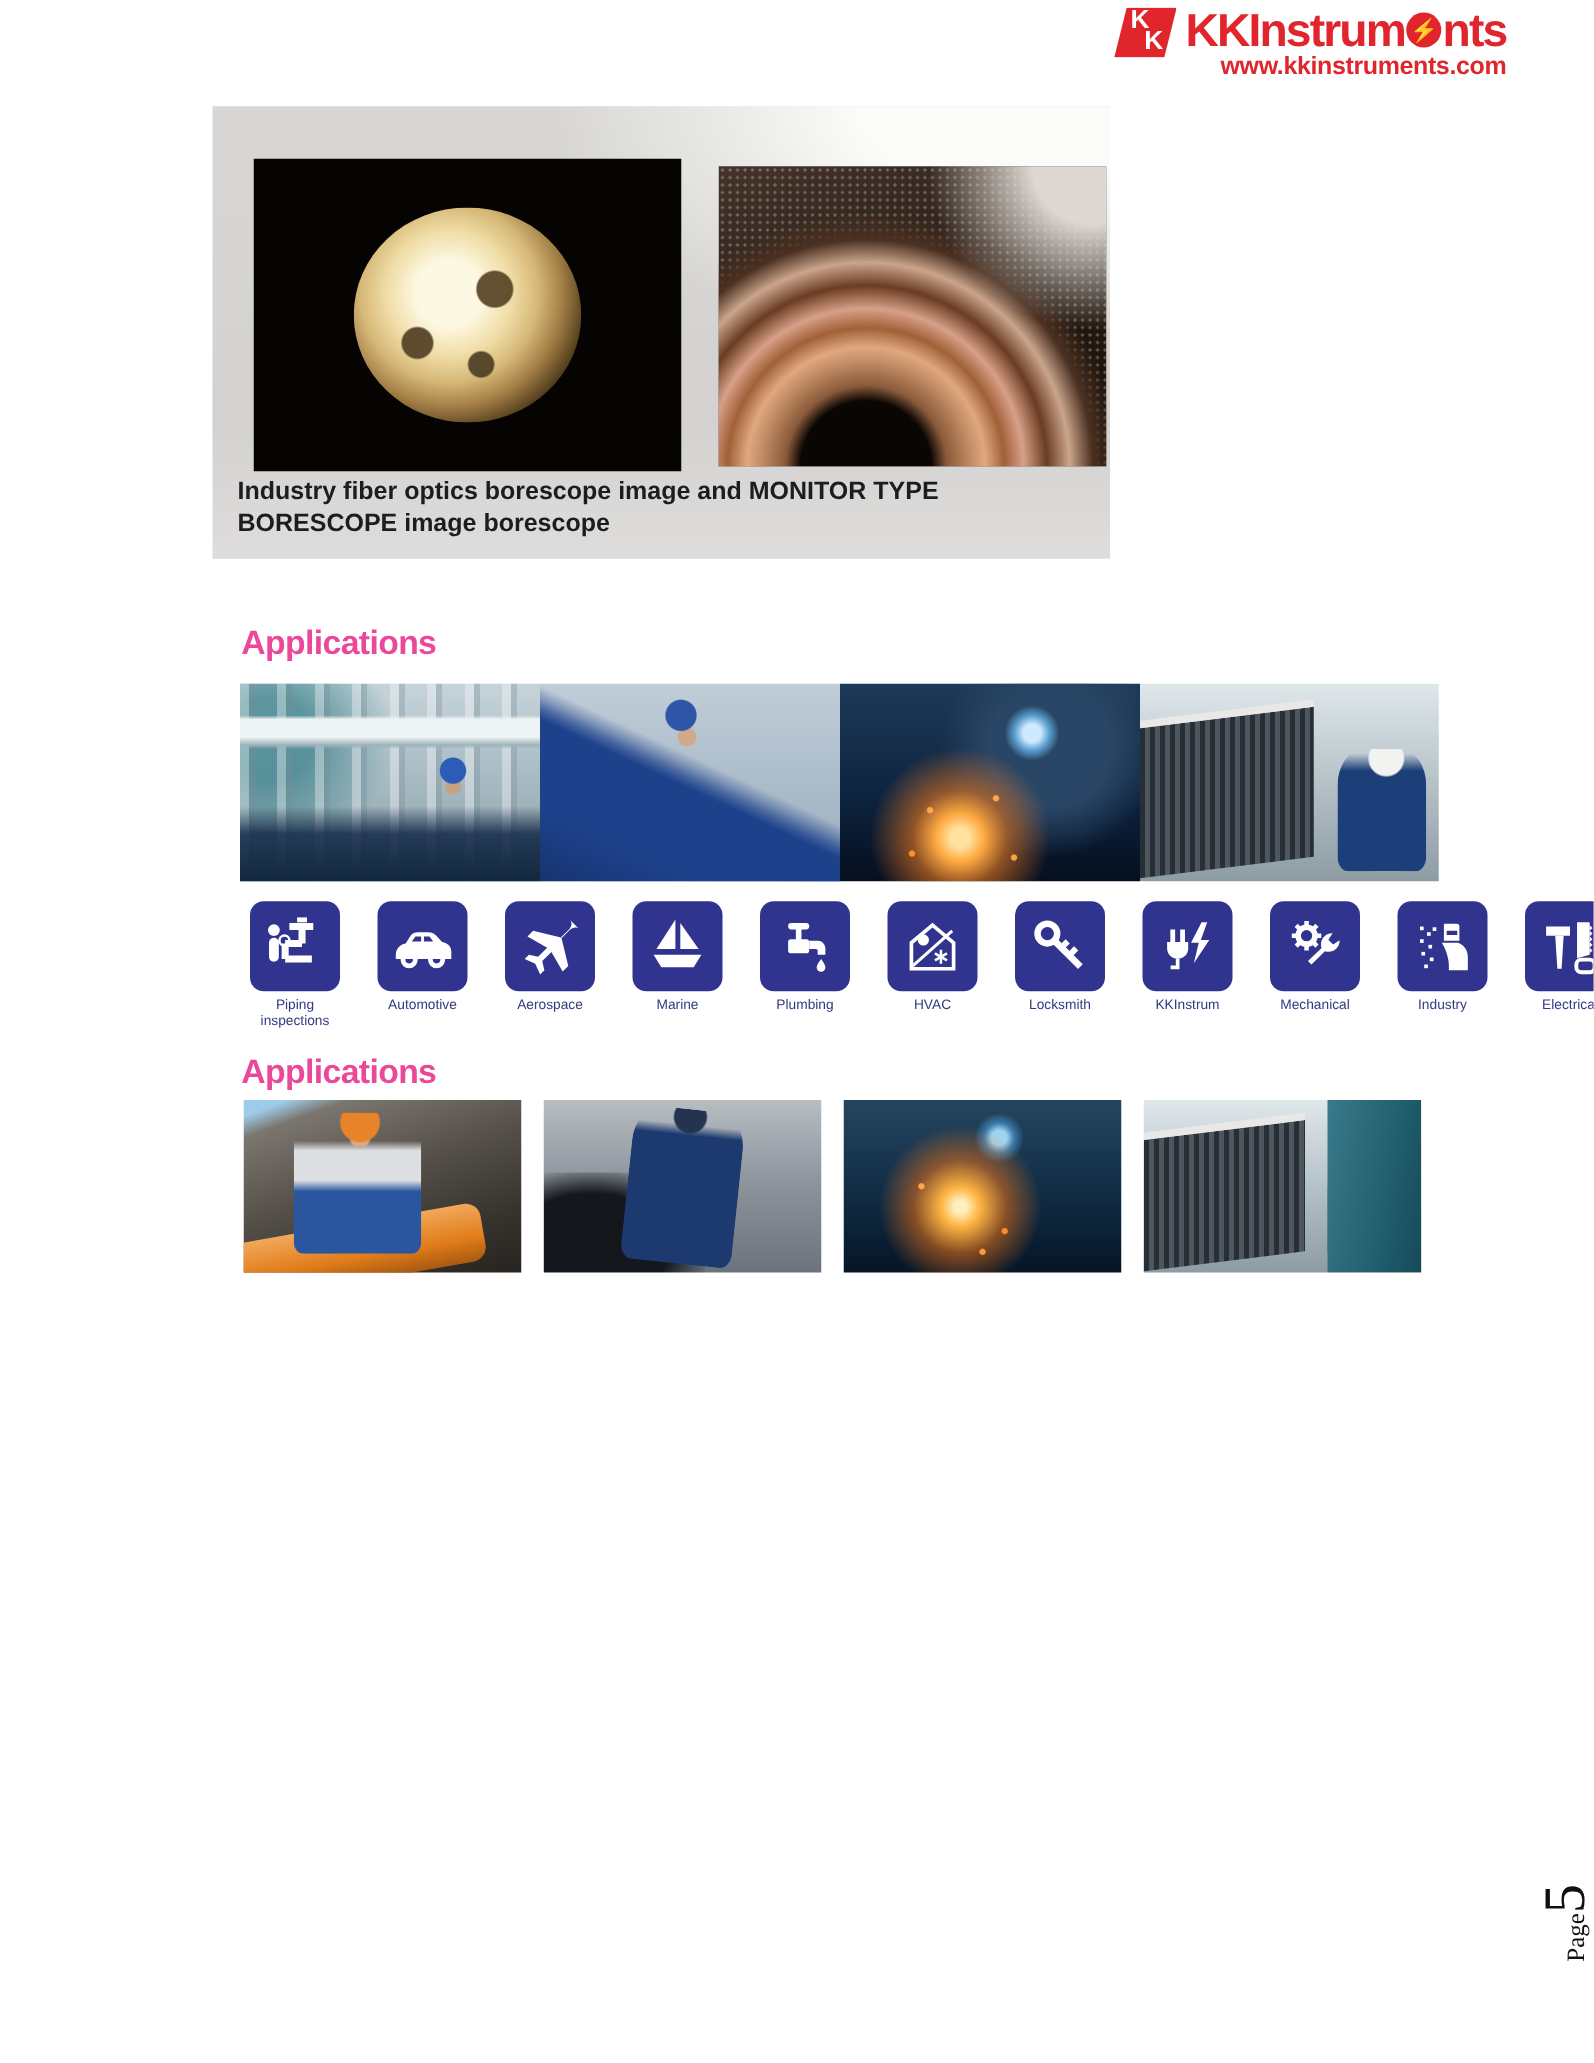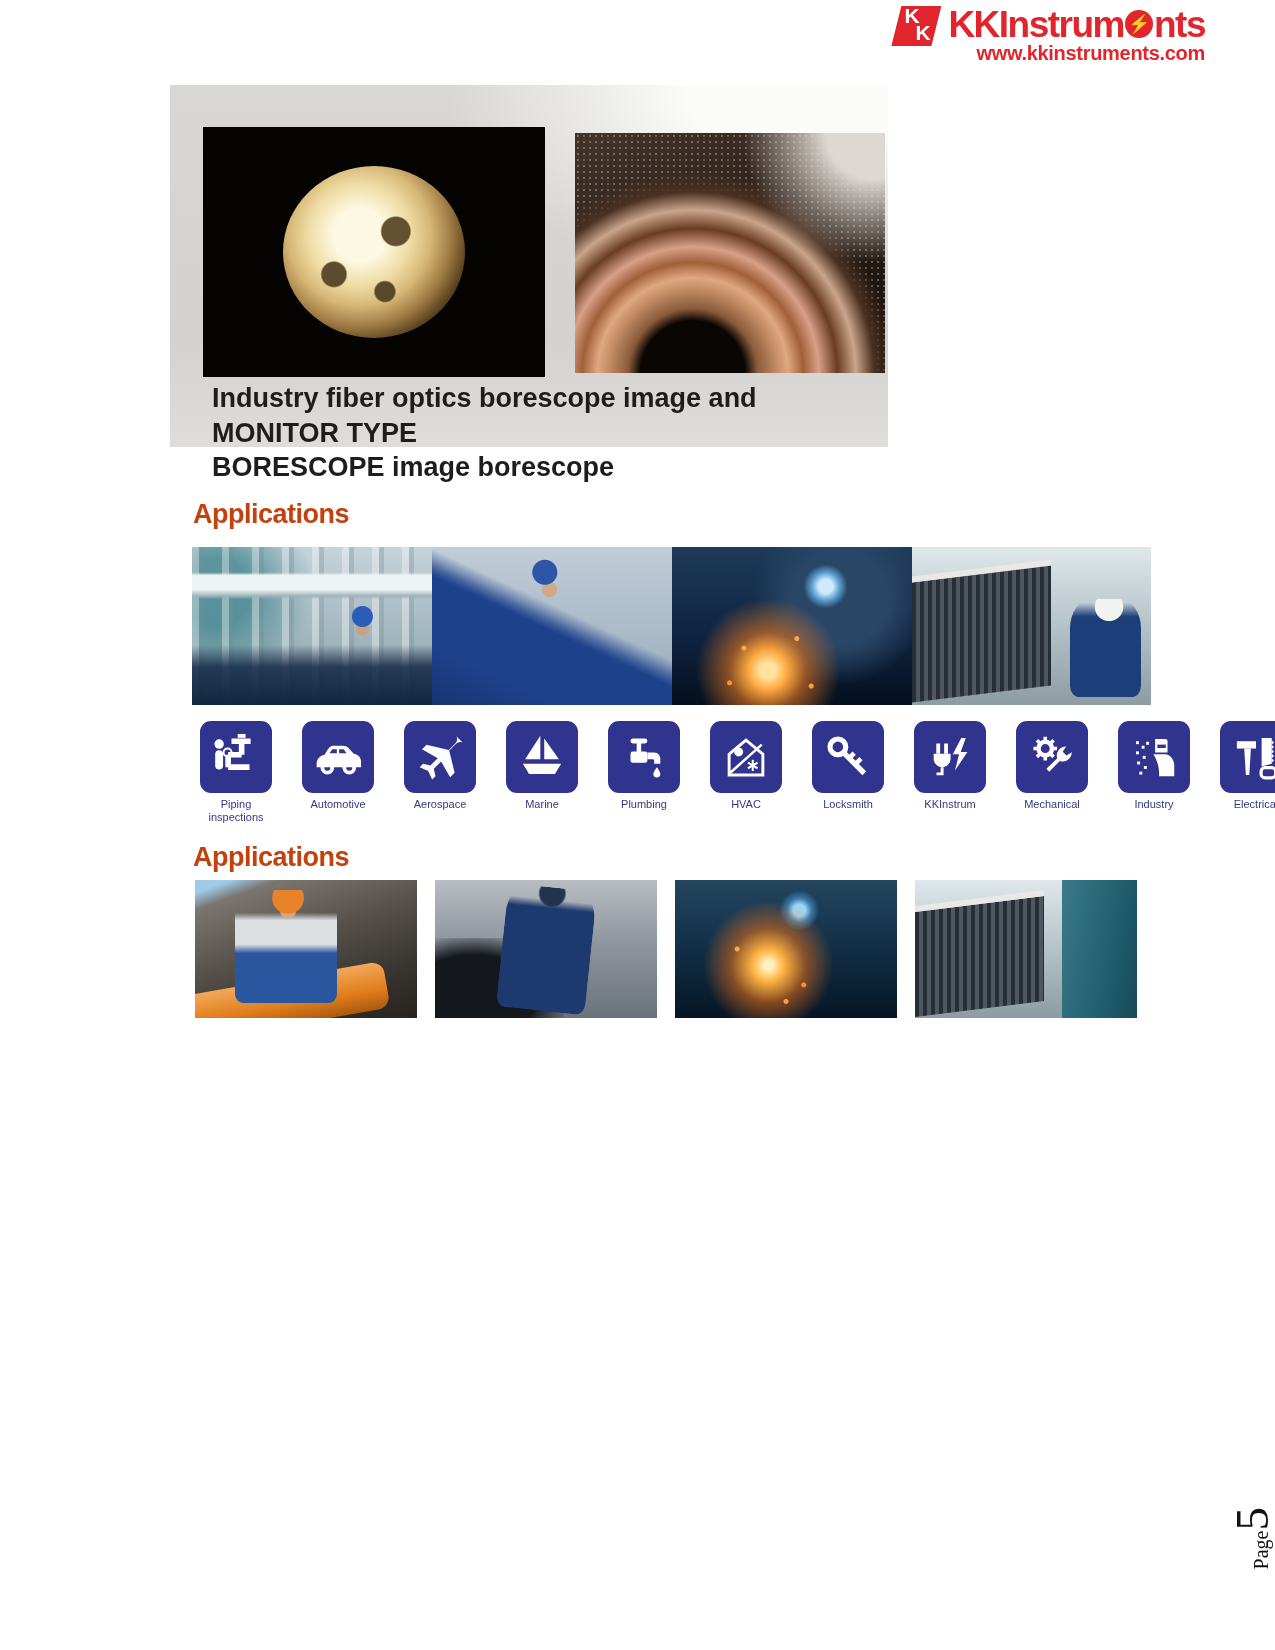--- a/index.html
+++ b/index.html
@@ -30,25 +30,25 @@
       radial-gradient(circle at 28% 63%,rgba(82,62,36,.92) 0 7%,transparent 8%),
       radial-gradient(circle at 56% 73%,rgba(70,55,30,.88) 0 6%,transparent 7%),
       radial-gradient(circle at 42% 40%,#fdf8e2 0 18%,#f0dda6 34%,#d6b877 48%,#a07c44 62%,#57411e 74%,#241806 85%,#000 94%);}
   .bore-right{position:absolute;left:405px;top:48px;width:310px;height:240px;
     background-image:
       radial-gradient(circle at 96% 0%,#ded8d2 0 12%,rgba(222,216,210,.55) 22%,transparent 34%),
       radial-gradient(circle at 38% 100%,#0a0604 0 17%,#8a5a3a 21%,#c08a62 27%,#e0a880 31%,#a06038 36%,#d8a088 41%,#6a3c22 47%,#caa58c 53%,#4a3020 59%,rgba(60,40,28,0) 66%),
       radial-gradient(rgba(220,198,175,.38) 1px,transparent 1.5px),
       linear-gradient(160deg,#43342b 0%,#241a14 55%,#171009 100%);
     background-size:auto,auto,6px 6px,auto;}
-  .bore-caption{position:absolute;left:42px;top:296px;width:660px;color:#1d1d1d;
-                font-weight:bold;font-size:27px;line-height:1.28;}
-
-  
-  .sec-heading{position:absolute;left:193px;color:#c2410c;font-weight:bold;font-size:27px;letter-spacing:-0.5px;text-align:center;}
+  .bore-caption{position:absolute;left:20px;top:296px;width:660px;color:#1d1d1d;
+                font-weight:bold;font-size:20px;line-height:1.28;}
+
+  
+  .sec-heading{position:absolute;left:193px;color:#ec4899;font-weight:bold;font-size:27px;letter-spacing:-0.5px;text-align:center;}
   .h1{top:499px;} .h2{top:842px;}
 
   
   .strip1{position:absolute;left:192px;top:547px;width:959px;height:158px;display:flex;}
   .strip1 .photo{height:100%;}
   .row2{position:absolute;left:195px;top:880px;width:960px;height:138px;display:flex;gap:18px;}
   .row2 .photo{width:222px;height:100%;}
   .photo{position:relative;overflow:hidden;}
 
   .p-r1a{width:240px;background:

